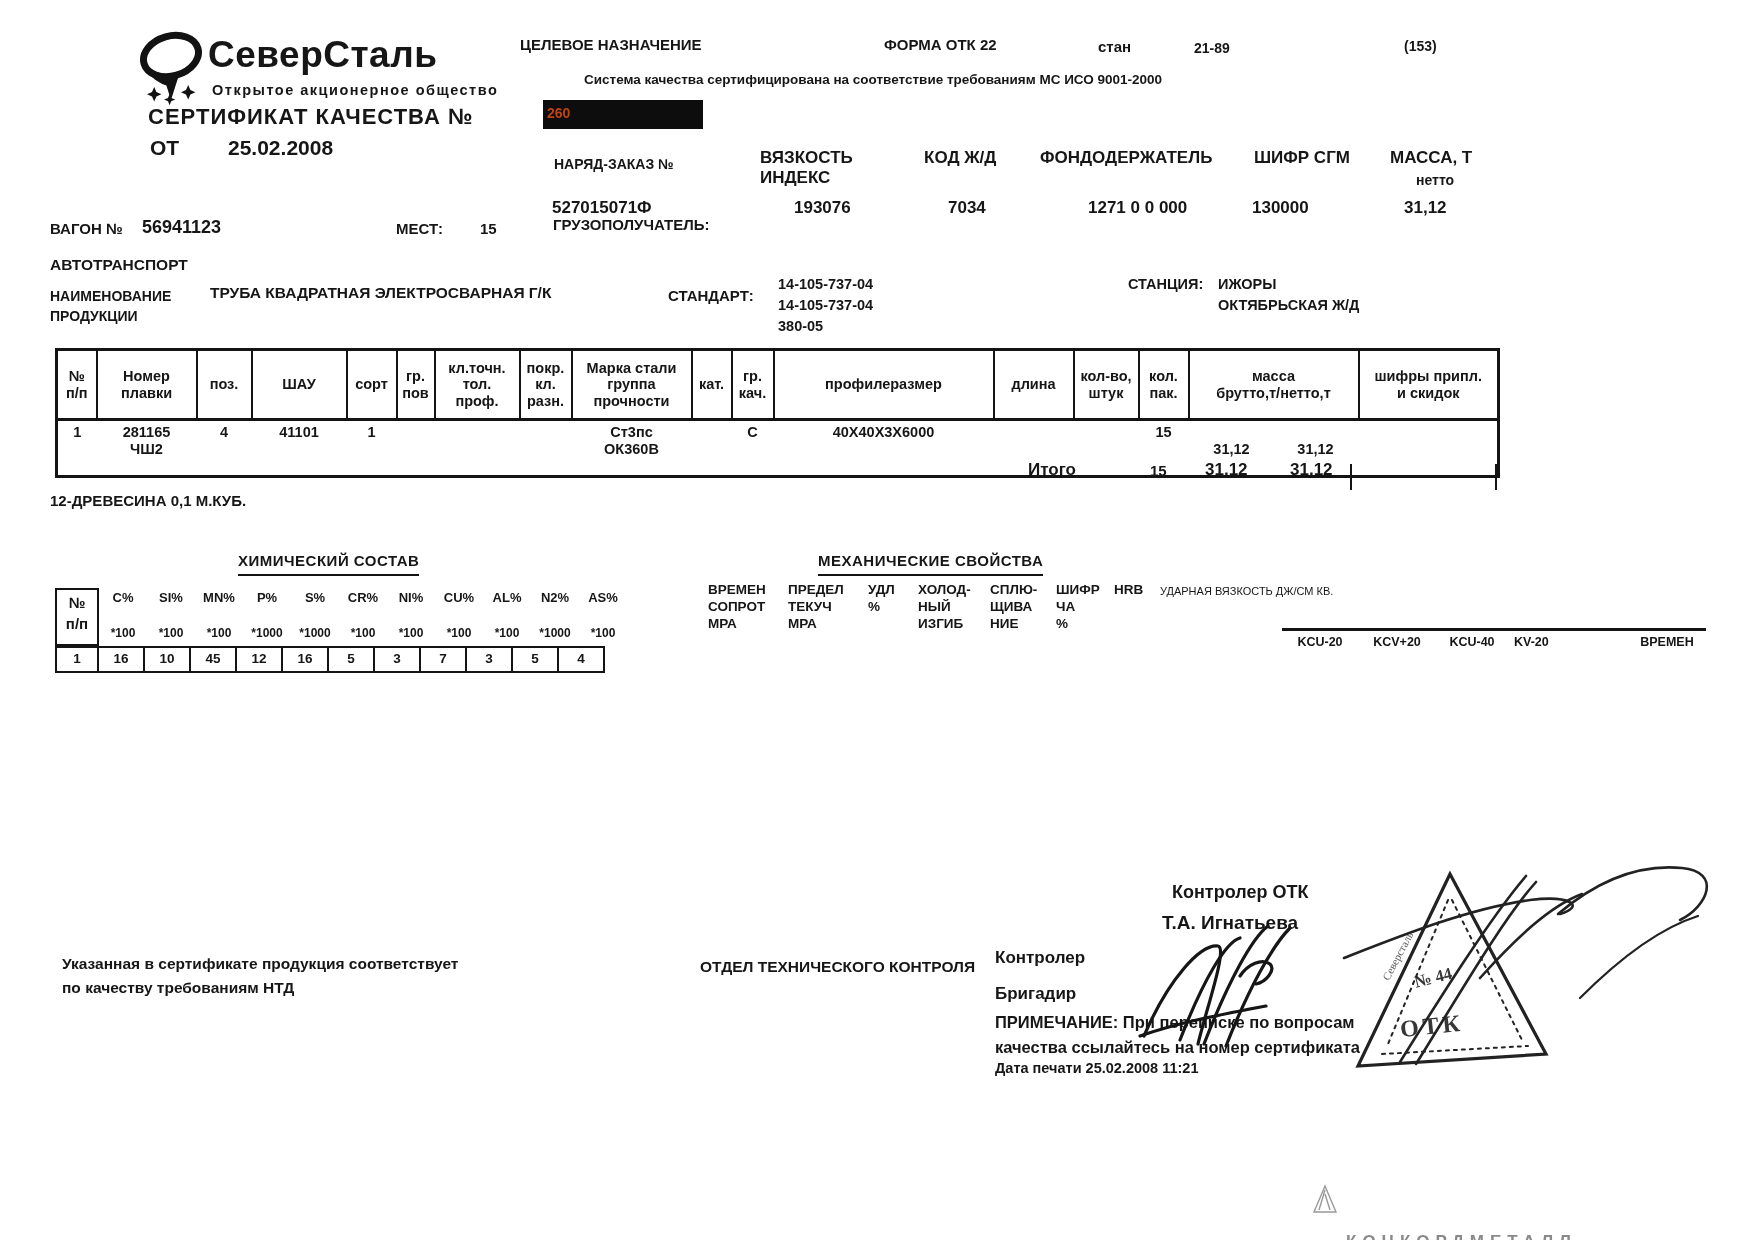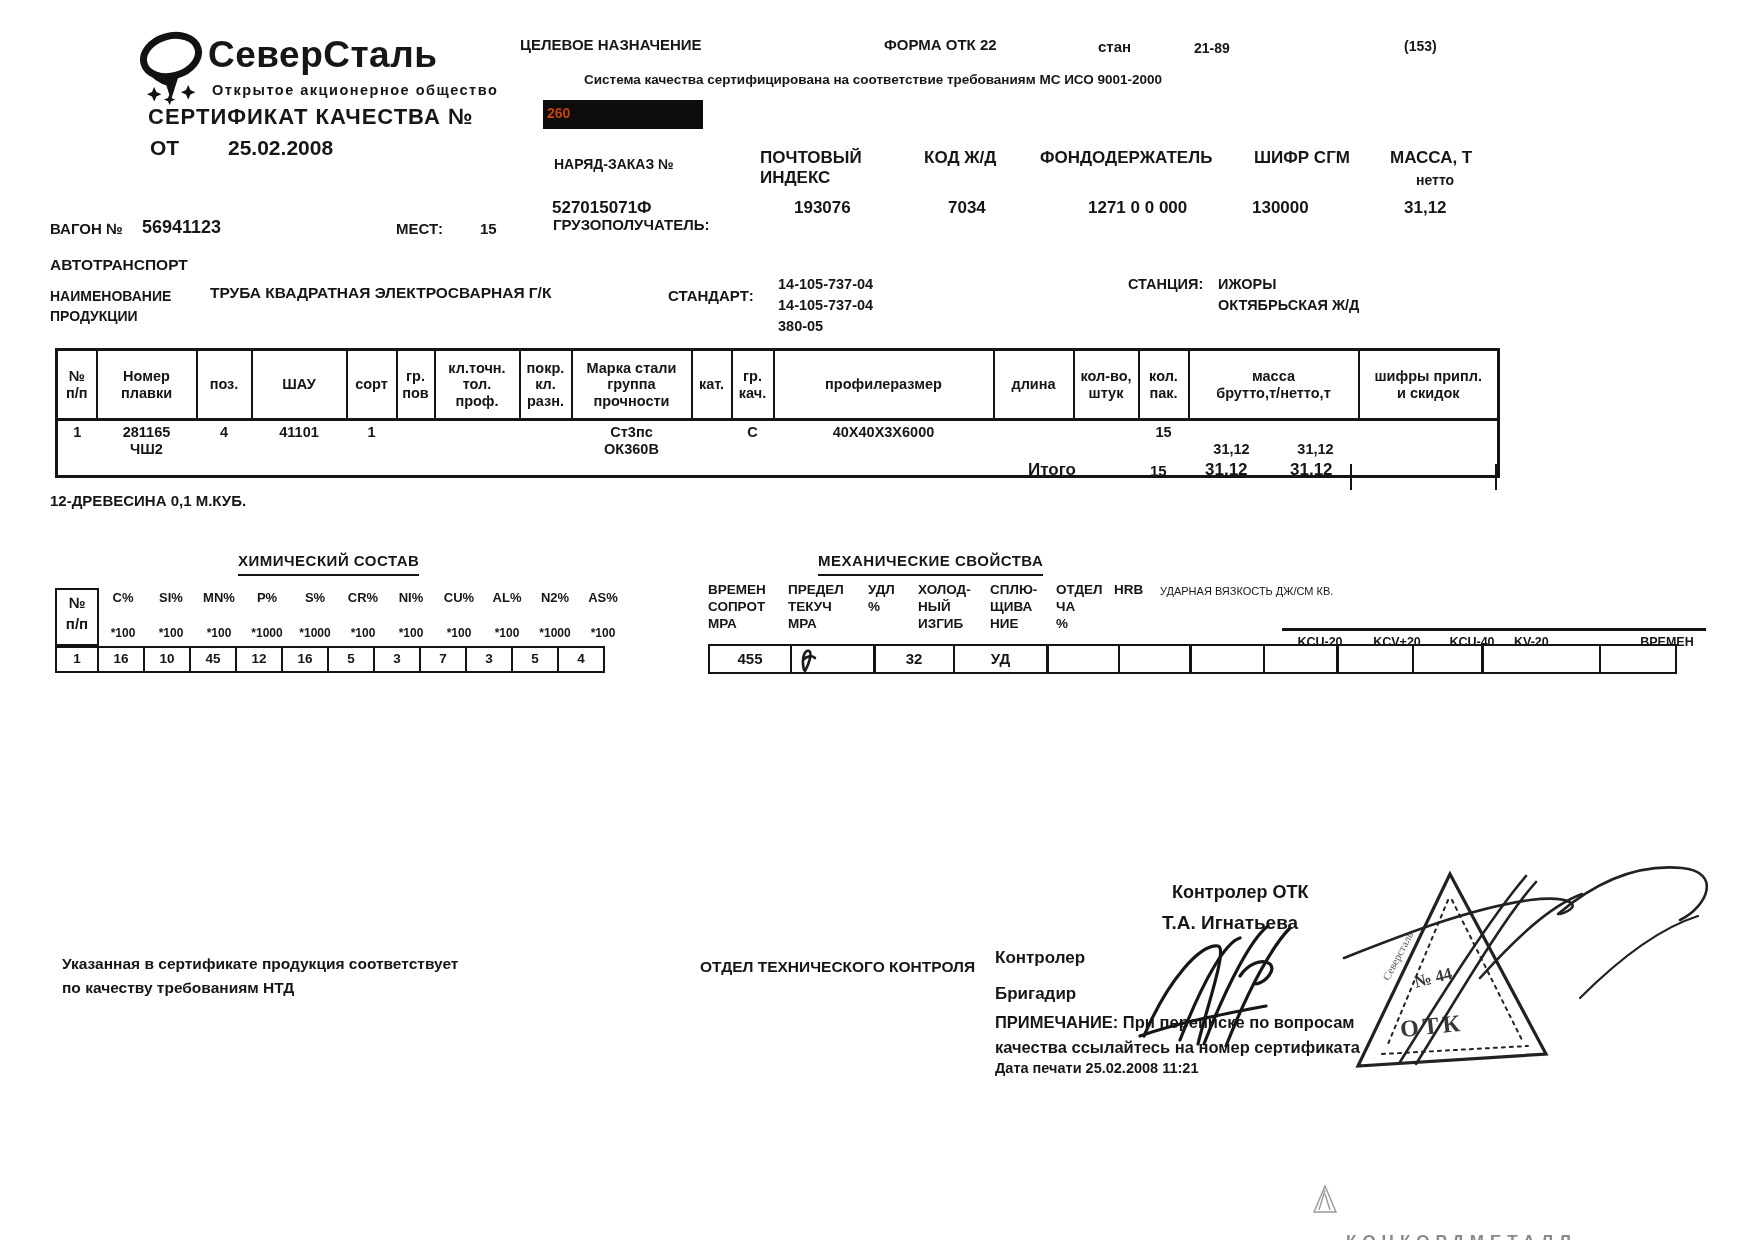--- a/index.html
+++ b/index.html
@@ -112,21 +112,21 @@
   <div class="abs toplabel" style="left:1098px; top:38px;">стан</div>
   <div class="abs toplabel" style="left:1194px; top:40px; font-size:14px;">21-89</div>
   <div class="abs toplabel" style="left:1404px; top:38px; font-size:14px;">(153)</div>
   <div class="abs iso" style="left:584px; top:72px;">Система качества сертифицирована на соответствие требованиям МС ИСО 9001-2000</div>
 
   <div class="abs redact" style="left:543px; top:100px;">
     <span>260</span>
   </div>
 
   <div class="abs flabel" style="left:554px; top:156px;">НАРЯД-ЗАКАЗ №</div>
-  <div class="abs flabel-lg pre" style="left:760px; top:148px;">ПОЧТОВЫЙ
+  <div class="abs flabel-lg pre" style="left:760px; top:148px;">ВЯЗКОСТЬ
 ИНДЕКС</div>
   <div class="abs flabel-lg" style="left:924px; top:148px;">КОД Ж/Д</div>
   <div class="abs flabel-lg" style="left:1040px; top:148px;">ФОНДОДЕРЖАТЕЛЬ</div>
   <div class="abs flabel-lg" style="left:1254px; top:148px;">ШИФР СГМ</div>
   <div class="abs flabel-lg" style="left:1390px; top:148px;">МАССА, Т</div>
   <div class="abs flabel" style="left:1416px; top:172px;">нетто</div>
 
   <div class="abs fval" style="left:552px; top:198px;">527015071Ф</div>
   <div class="abs fval" style="left:794px; top:198px;">193076</div>
   <div class="abs fval" style="left:948px; top:198px;">7034</div>
@@ -321,55 +321,36 @@
 ТЕКУЧ
 МРА</div>
     <div class="mech-h" style="width:50px;">УДЛ
 %</div>
     <div class="mech-h" style="width:72px;">ХОЛОД-
 НЫЙ
 ИЗГИБ</div>
     <div class="mech-h" style="width:66px;">СПЛЮ-
 ЩИВА
 НИЕ</div>
-    <div class="mech-h" style="width:58px;">ОТДЕЛ
+    <div class="mech-h" style="width:58px;">ШИФР
 ЧА
 %</div>
     <div class="mech-h" style="width:62px;">HRB</div>
   </div>
 
   <div class="abs imp-title" style="left:1160px; top:585px;">УДАРНАЯ ВЯЗКОСТЬ ДЖ/СМ КВ.</div>
   <div class="imp-underline" style="left:1282px; top:628px; width:424px;"></div>
   <div class="abs imp-sub" style="left:1282px; top:635px;">
     <div style="width:76px;">KCU-20</div>
     <div style="width:78px;">KCV+20</div>
     <div style="width:72px;">KCU-40</div>
     <div style="width:120px; text-align:left; padding-left:6px;">KV-20</div>
     <div style="width:78px;">ВРЕМЕН</div>
   </div>
 
-  <div class="mech-row" style="left:708px; top:644px;">
-    <div class="mech-cell" style="width:84px;">455</div>
-    <div class="mech-cell" style="width:86px;">
-      <span></span>
-      <svg width="30" height="28" viewBox="0 0 30 28" style="position:absolute; left:2px; top:0;">
-        <path d="M10,24 C7,12 11,3 15,5 C19,7 14,20 11,25 M9,14 C13,10 18,9 21,12" fill="none" stroke="#1a1a1a" stroke-width="2.6" stroke-linecap="round"></path>
-      </svg>
-    </div>
-    <div class="mech-cell" style="width:82px;">32</div>
-    <div class="mech-cell" style="width:96px;">УД</div>
-    <div class="mech-cell" style="width:74px;"></div>
-    <div class="mech-cell" style="width:74px;"></div>
-    <div class="mech-cell" style="width:76px;"></div>
-    <div class="mech-cell" style="width:76px;"></div>
-    <div class="mech-cell" style="width:78px;"></div>
-    <div class="mech-cell" style="width:72px;"></div>
-    <div class="mech-cell" style="width:120px;"></div>
-    <div class="mech-cell" style="width:78px;"></div>
-  </div>
 
   <div class="abs foot15 pre" style="left:62px; top:952px;">Указанная в сертификате продукция соответствует
 по качеству требованиям НТД</div>
   <div class="abs foot15" style="left:700px; top:955px;">ОТДЕЛ ТЕХНИЧЕСКОГО КОНТРОЛЯ</div>
   <div class="abs foot17" style="left:995px; top:948px;">Контролер</div>
   <div class="abs foot17" style="left:995px; top:984px;">Бригадир</div>
   <div class="abs foot18" style="left:1172px; top:882px;">Контролер ОТК</div>
   <div class="abs foot18" style="left:1162px; top:912px; font-size:19px;">Т.А. Игнатьева</div>
   <div class="abs note-t pre" style="left:995px; top:1010px;">ПРИМЕЧАНИЕ: При переписке по вопросам
 качества ссылайтесь на номер сертификата</div>

